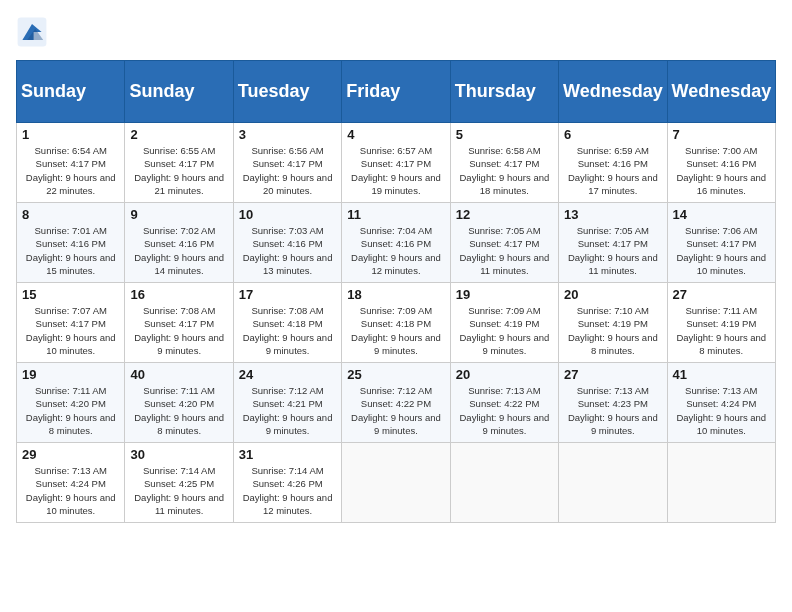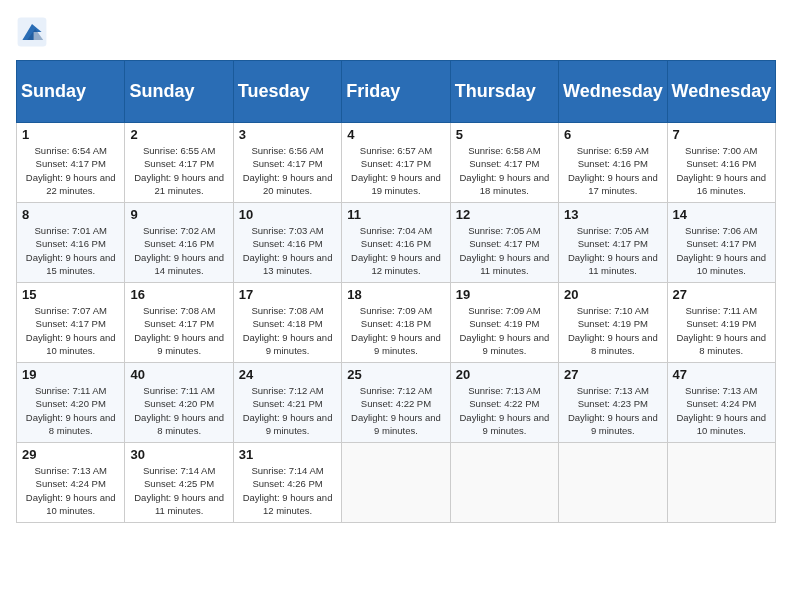--- a/index.html
+++ b/index.html
@@ -341,21 +341,21 @@
       </td>
         <td>
         <span class="day-num">27</span>
         <div class="cell-content">
           Sunrise: 7:13 AM<br>
           Sunset: 4:23 PM<br>
           Daylight: 9 hours and 9 minutes.
         </div>
       </td>
         <td>
-        <span class="day-num">47</span>
+        <span class="day-num">41</span>
         <div class="cell-content">
           Sunrise: 7:13 AM<br>
           Sunset: 4:24 PM<br>
           Daylight: 9 hours and 10 minutes.
         </div>
       </td>
       </tr>
       <tr>
         <td>
         <span class="day-num">29</span>

